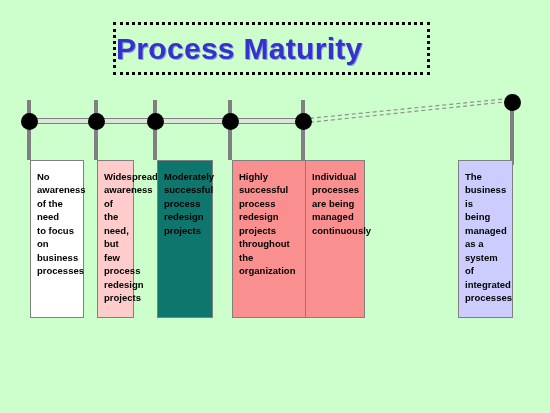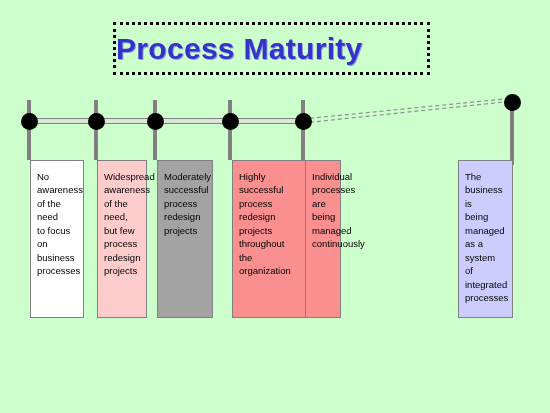--- a/index.html
+++ b/index.html
@@ -82,21 +82,21 @@
   .stage-box {
     position: absolute;
     top: 160px;
     height: 158px;
     border: 1px solid #808080;
     box-sizing: border-box;
     padding: 9px 5px 4px 6px;
   }
   .stage-text {
     font-size: 9.5px;
-    font-weight: normal;
+    font-weight: bold;
     color: #000000;
     line-height: 1.42;
     white-space: pre-line;
   }
 </style>
 </head>
 <body>
 
 <div id="slide">
 
@@ -129,50 +129,50 @@
     <div class="stage-text">No
 awareness
 of the
 need
 to focus
 on
 business
 processes</div>
   </div>
 
-  <div class="stage-box" style="left:97px; width:50px; background:#ffcccc;">
+  <div class="stage-box" style="left:97px; width:37px; background:#ffcccc;">
     <div class="stage-text">Widespread
 awareness
 of the need,
 but few
 process
 redesign
 projects</div>
   </div>
 
-  <div class="stage-box" style="left:157px; width:56px; background:#a3a3a3;">
+  <div class="stage-box" style="left:157px; width:56px; background:#0f766e;">
     <div class="stage-text">Moderately
 successful
 process
 redesign
 projects</div>
   </div>
 
   <div class="stage-box" style="left:232px; width:78px; background:#fa8f8f;">
     <div class="stage-text">Highly
 successful
 process
 redesign
 projects
 throughout
 the
 organization</div>
   </div>
 
-  <div class="stage-box" style="left:305px; width:36px; background:#fa8f8f;">
+  <div class="stage-box" style="left:305px; width:60px; background:#fa8f8f;">
     <div class="stage-text">Individual
 processes
 are being
 managed
 continuously</div>
   </div>
 
   <div class="stage-box" style="left:458px; width:55px; background:#ccccff;">
     <div class="stage-text">The
 business is

